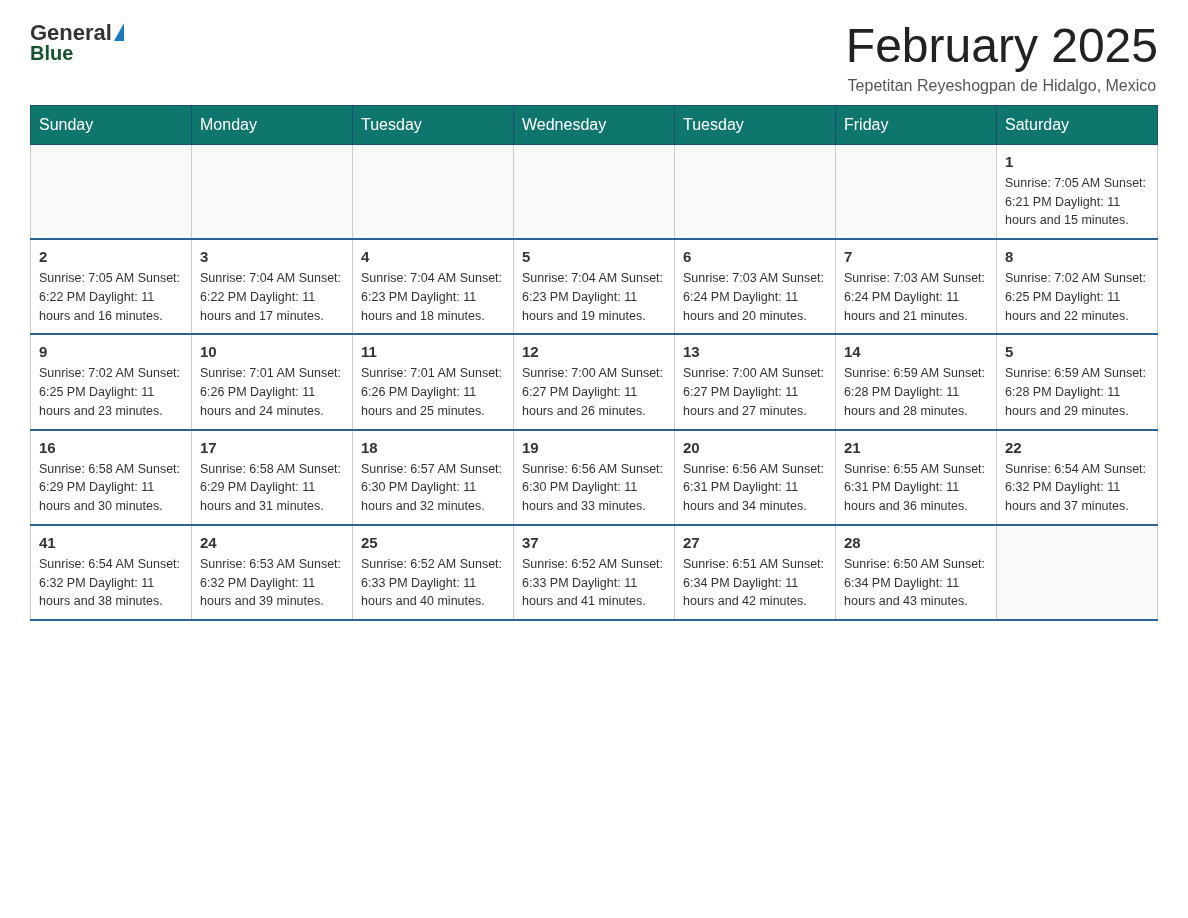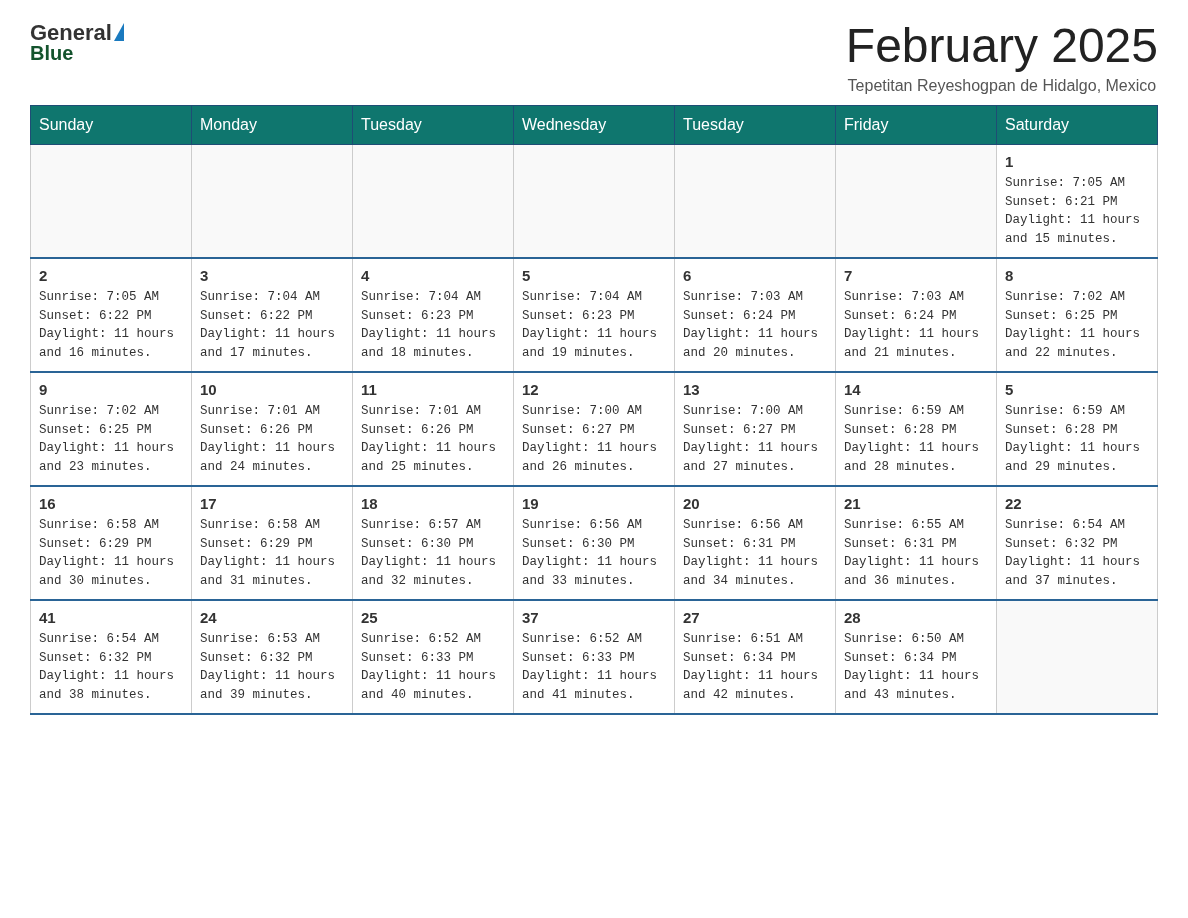--- a/index.html
+++ b/index.html
@@ -84,21 +84,20 @@
     .day-number {
       font-size: 15px;
       font-weight: bold;
       margin-bottom: 4px;
       display: block;
     }
     .day-info {
       font-size: 12.5px;
       line-height: 1.5;
       color: #333;
-      font-family: Liberation Mono, monospace;
     }
     .empty-cell {
       background: #f9f9f9;
     }
   </style>
 </head>
 <body>
 
 <div class="header-area">
   <div class="logo">

